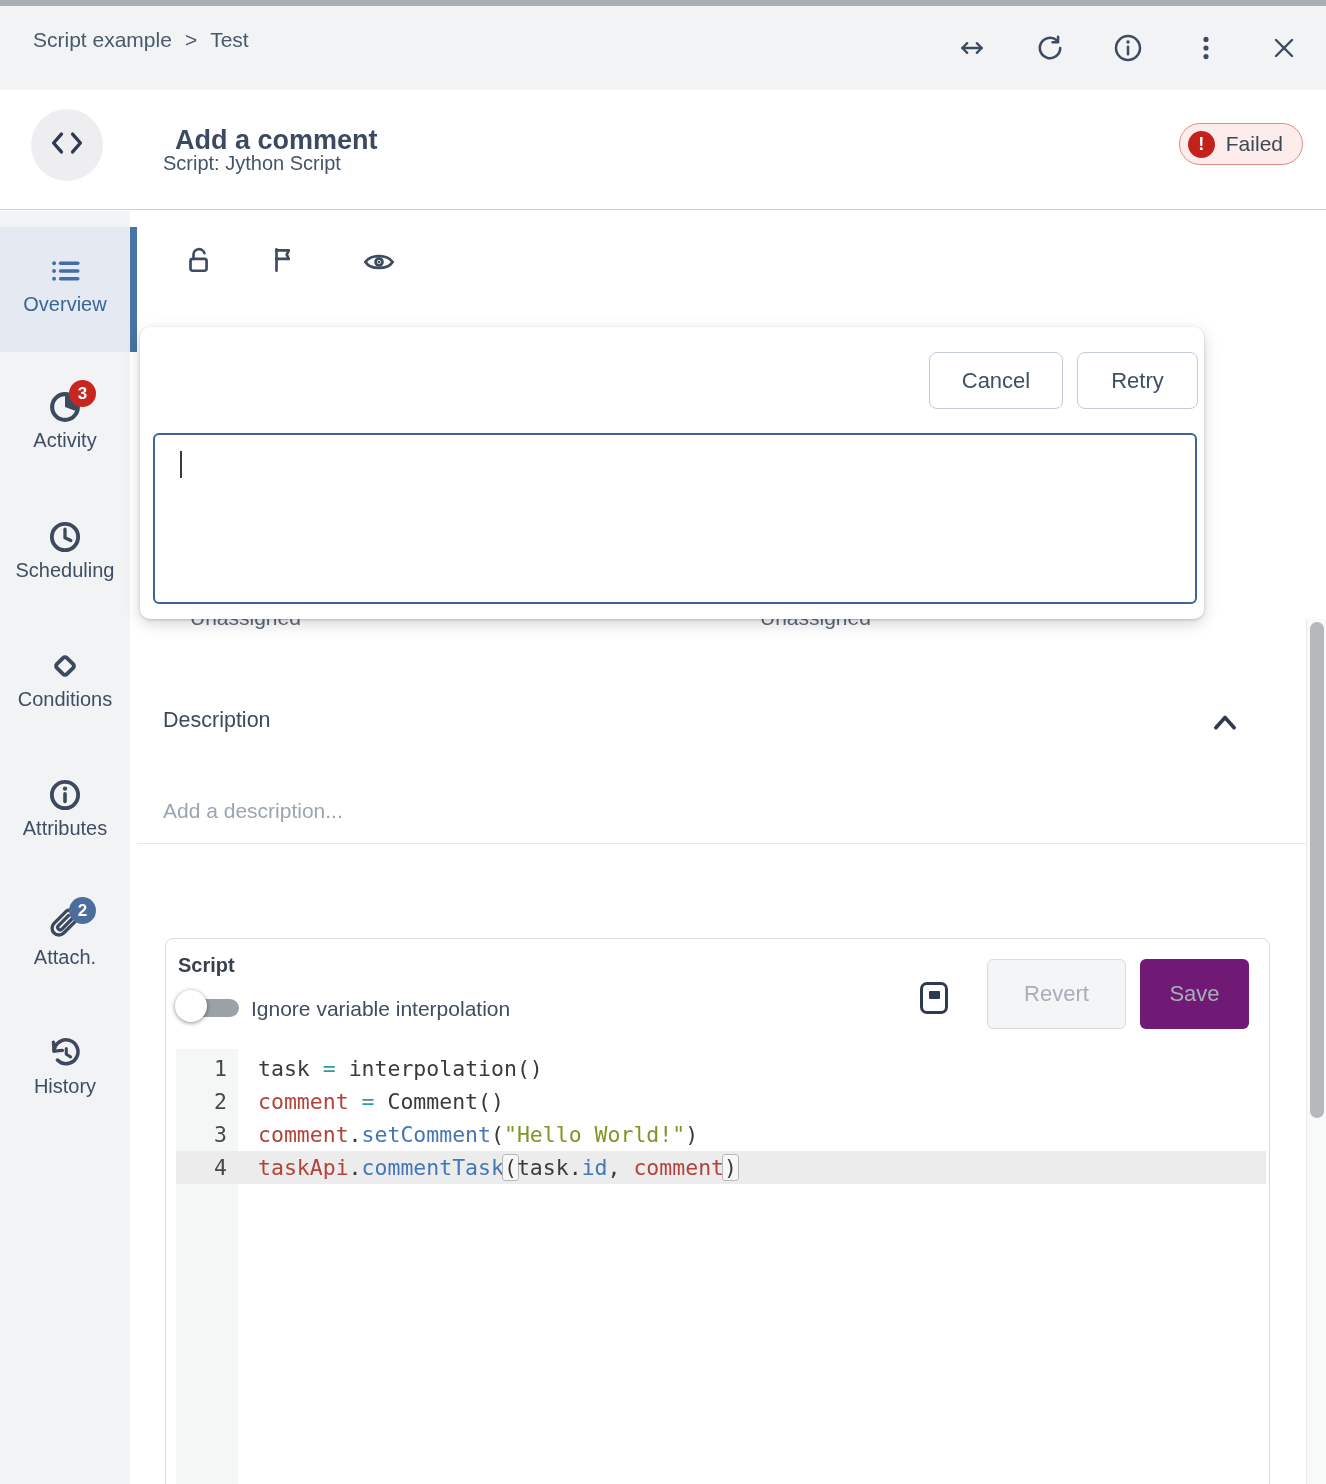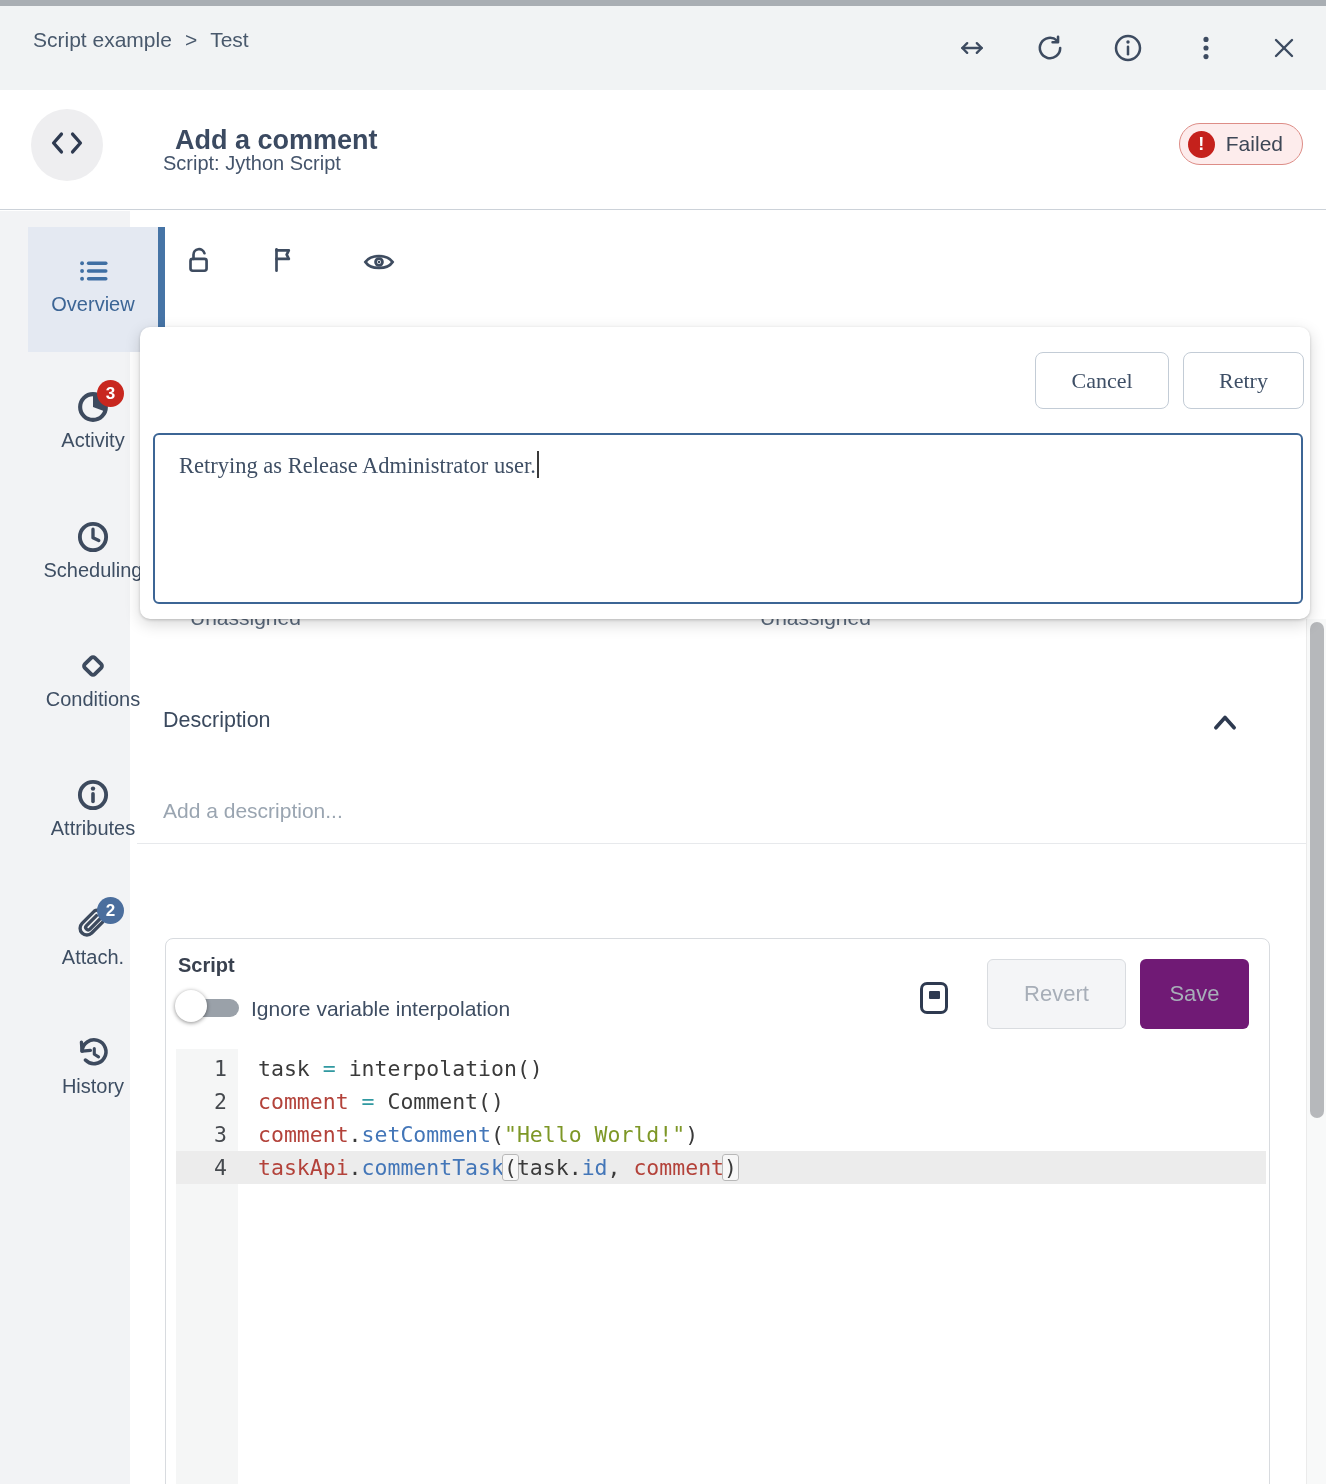--- a/index.html
+++ b/index.html
@@ -17,37 +17,37 @@
   .task-header{position:absolute;left:0;top:90px;width:1326px;height:120px;background:#fff;border-bottom:1px solid #ccd2d9;box-sizing:border-box;}
   .avatar{position:absolute;left:31px;top:19px;width:72px;height:72px;border-radius:50%;background:#eeeef0;display:flex;align-items:center;justify-content:center;color:#2e3a50;}
   .task-title{position:absolute;left:163px;top:23px;font-size:27px;font-weight:700;color:#3b4a61;}
   .task-subtitle{position:absolute;left:163px;top:62px;font-size:20px;color:#44546b;}
   .status-badge{position:absolute;right:23px;top:33px;height:42px;border-radius:21px;background:#fdecec;border:1px solid #dd8d87;display:flex;align-items:center;gap:11px;padding:0 19px 0 8px;box-sizing:border-box;}
   .status-dot{width:27px;height:27px;border-radius:50%;background:#c5211c;color:#fff;font-size:18px;font-weight:700;display:flex;align-items:center;justify-content:center;}
   .status-label{font-size:21px;color:#3d4756;}
 
   
   .sidebar{position:absolute;left:0;top:211px;width:130px;height:1273px;background:#f2f3f5;}
-  .side-item{position:absolute;left:0;width:130px;display:flex;flex-direction:column;align-items:center;cursor:pointer;margin-left:28px;}
+  .side-item{position:absolute;left:0;width:130px;display:flex;flex-direction:column;align-items:center;cursor:pointer;}
   .side-item .s-icon{position:relative;width:36px;height:36px;color:#3d4a5e;}
   .side-item .s-label{margin-top:4px;font-size:20px;color:#3e4e63;}
   .side-item.active{background:#e4e9f2;}
   .side-item.active .s-icon{color:#3f6fa3;}
   .side-item.active .s-label{color:#3c6595;}
   .active-bar{position:absolute;right:-7px;top:0;width:7px;height:100%;background:#4674a6;}
   .n-badge{position:absolute;top:-9px;right:-13px;width:27px;height:27px;border-radius:50%;color:#fff;font-size:17px;font-weight:700;display:flex;align-items:center;justify-content:center;}
   .n-badge.red{background:#c8271f;}
   .n-badge.blue{background:#4b6e9d;}
 
   
   .tool-btn{position:absolute;width:32px;height:32px;color:#3e4c60;background:none;border:none;padding:0;cursor:pointer;}
   .tool-btn svg{display:block;}
 
   
-  .retry-dialog{position:absolute;left:140px;top:327px;width:1170px;height:292px;background:#fff;border-radius:10px;box-shadow:0 1px 3px rgba(0,0,0,.18),0 5px 16px rgba(0,0,0,.16);z-index:5;font-family:Liberation Serif, serif;}
+  .retry-dialog{position:absolute;left:140px;top:327px;width:1064px;height:292px;background:#fff;border-radius:10px;box-shadow:0 1px 3px rgba(0,0,0,.18),0 5px 16px rgba(0,0,0,.16);z-index:5;}
   .dialog-buttons{position:absolute;top:25px;right:6px;display:flex;gap:14px;}
   .dlg-btn{height:57px;border:1px solid #c3ccd6;border-radius:8px;background:#fff;font-size:22px;color:#3e4f66;font-family:inherit;cursor:pointer;}
   .dlg-btn.cancel{width:134px;}
   .dlg-btn.retry{width:121px;}
   .comment-field{position:absolute;left:13px;right:7px;top:106px;height:171px;border:2px solid #3c6595;border-radius:6px;box-sizing:border-box;cursor:text;}
   .comment-label{position:absolute;top:-11px;left:24px;background:#fff;padding:0 7px;font-size:17.5px;color:#3d4d62;}
   .comment-text{position:absolute;left:24px;top:16px;font-size:22.5px;color:#3e4e64;}
   .caret{display:inline-block;width:2px;height:27px;background:#3a3a3a;vertical-align:-5px;margin-left:1px;}
 
   
@@ -279,21 +279,21 @@
 
   <div class="unassigned left">Unassigned</div>
   <div class="unassigned right">Unassigned</div>
 
   <div class="retry-dialog">
     <div class="dialog-buttons">
       <button class="dlg-btn cancel">Cancel</button>
       <button class="dlg-btn retry">Retry</button>
     </div>
     <div class="comment-field">
-      <div class="comment-text"><span>Retrying as Release Administrator user.</span><span class="caret"></span></div>
+      <div class="comment-text"><span class="caret"></span></div>
     </div>
   </div>
 
   <div class="desc-title">Description</div>
   <button class="desc-collapse">
     <span>
       <svg width="32" height="26" viewBox="0 0 28 22" fill="none" stroke="currentColor" stroke-width="3.2" stroke-linecap="round" stroke-linejoin="round">
         <polyline points="6,16 14,7 22,16"></polyline>
       </svg>
     </span>

